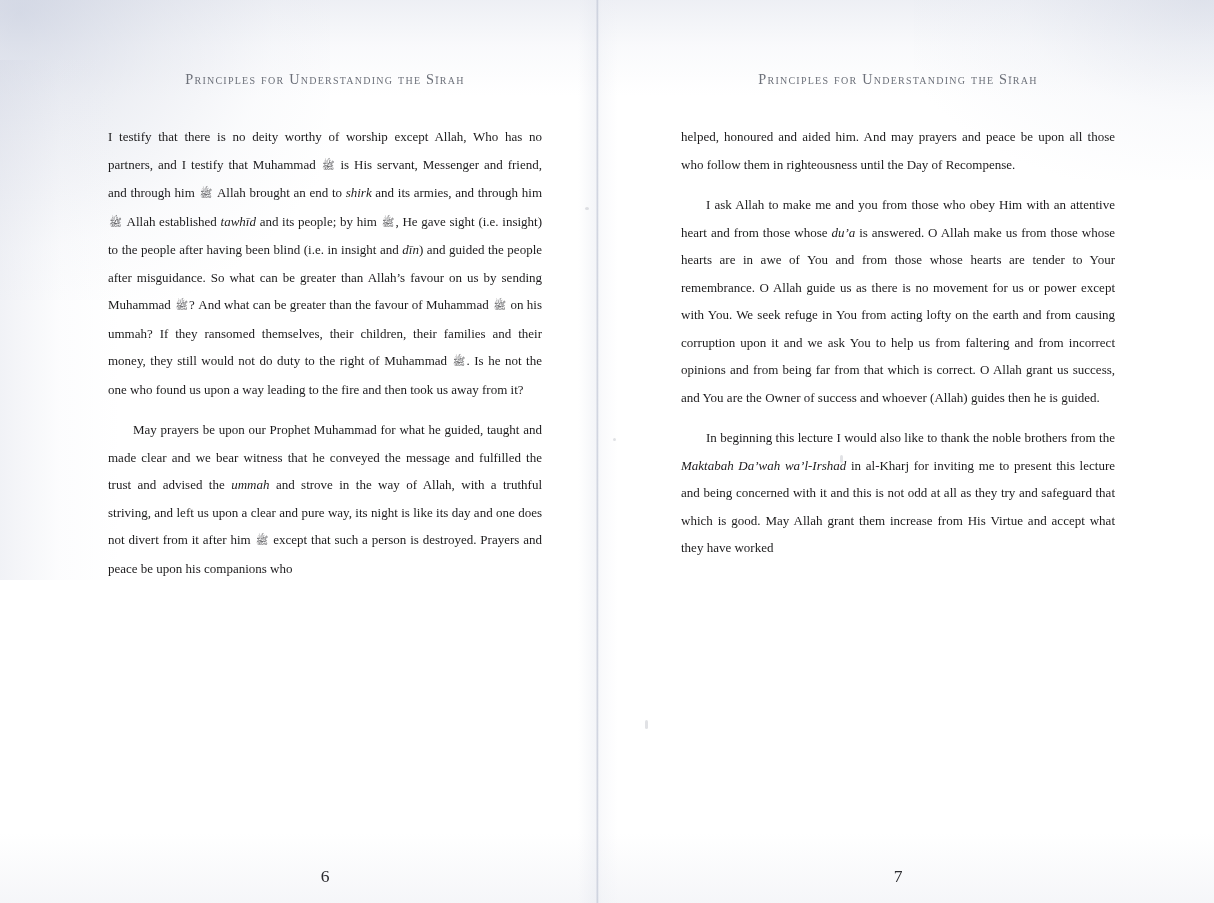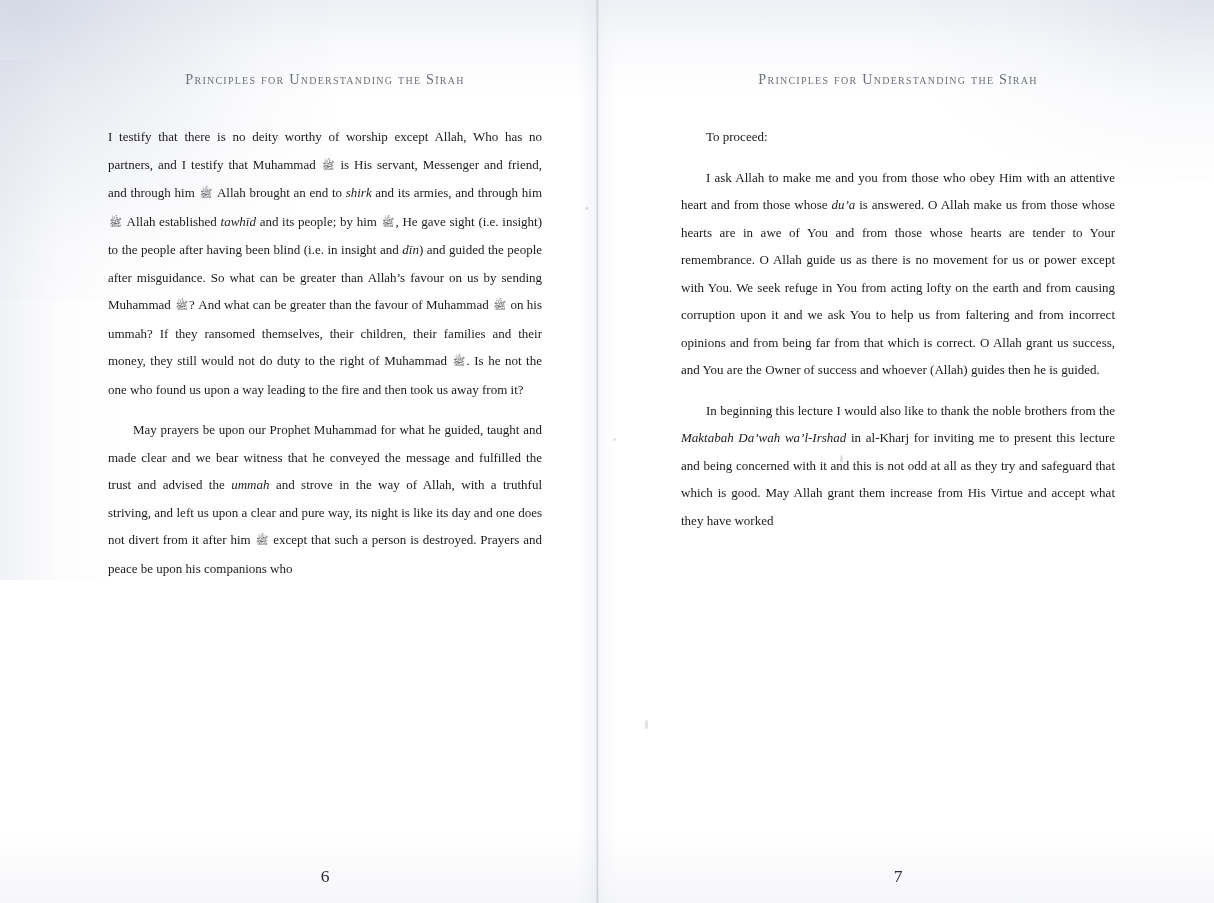--- a/index.html
+++ b/index.html
@@ -194,21 +194,21 @@
     <div class="folio">6</div>
   </div>
 
   <div class="spine-soft"></div>
   <div class="spine"></div>
 
   <div class="page page-right">
     <div class="running-head">Principles for Understanding the Sīrah</div>
 
     <div class="textblock" id="right-text">
-        <p class="para indent"><span>To proceed:</span></p>
+        <p class="para"><span>helped, honoured and aided him. And may prayers and peace be upon all those who follow them in righteousness until the Day of Recompense.</span></p>
         <p class="para indent"><span>I ask Allah to make me and you from those who obey Him with an attentive heart and from those whose </span><span class="it">du’a</span><span> is answered. O Allah make us from those whose hearts are in awe of You and from those whose hearts are tender to Your remembrance. O Allah guide us as there is no movement for us or power except with You. We seek refuge in You from acting lofty on the earth and from causing corruption upon it and we ask You to help us from faltering and from incorrect opinions and from being far from that which is correct. O Allah grant us success, and You are the Owner of success and whoever (Allah) guides then he is guided.</span></p>
         <p class="para indent"><span>In beginning this lecture I would also like to thank the noble brothers from the </span><span class="it">Maktabah Da’wah wa’l-Irshad</span><span> in al-Kharj for inviting me to present this lecture and being concerned with it and this is not odd at all as they try and safeguard that which is good. May Allah grant them increase from His Virtue and accept what they have worked</span></p>
       </div>
 
     <div class="folio">7</div>
   </div>
 
   <div class="speck" style="left:585px; top:207px; width:4px; height:3px;"></div>
   <div class="speck" style="left:645px; top:720px; width:3px; height:9px; border-radius:2px;"></div>
   <div class="speck" style="left:613px; top:438px; width:3px; height:3px;"></div>

